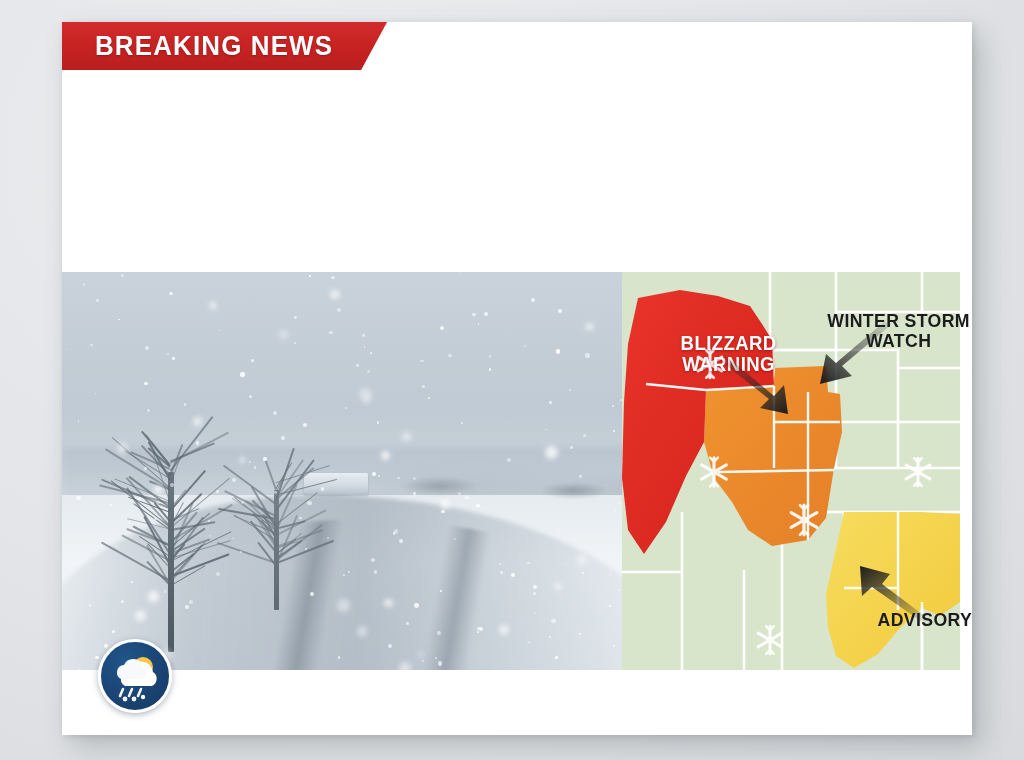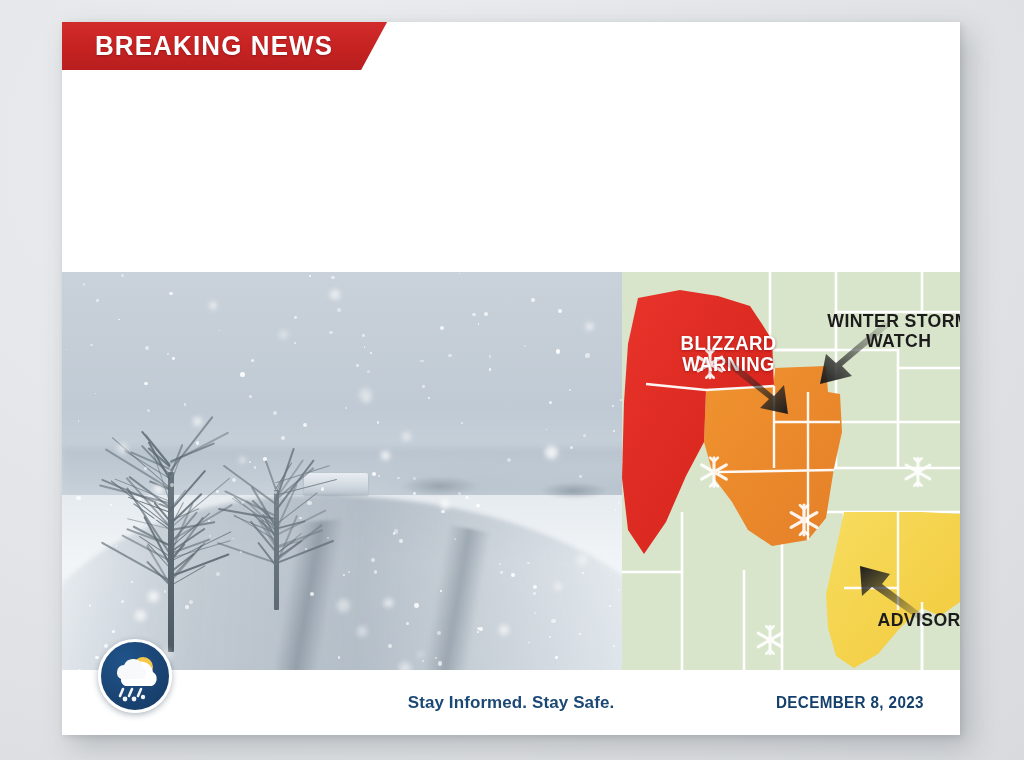--- a/index.html
+++ b/index.html
@@ -28,20 +28,21 @@
   #news-card {
     position: absolute;
     left: 62px;
     top: 22px;
     width: 898px;
     height: 713px;
     background: #ffffff;
     box-shadow: 10px 12px 26px rgba(80, 88, 96, .28),
                 2px 2px 6px rgba(80, 88, 96, .16);
     overflow: hidden;
+    padding-left: 12px;
   }
 
   
   #breaking-banner {
     position: absolute;
     left: 0;
     top: 0;
     height: 48px;
     padding: 0 44px 0 33px;
     background: linear-gradient(180deg, #d22b2b 0%, #c62222 55%, #b81e1e 100%);
@@ -746,24 +747,20 @@
   <svg class="map-arrow" id="arrow-advisory" viewBox="0 0 80 62">
     <defs>
       <linearGradient id="arrC" x1="1" y1="1" x2="0" y2="0">
         <stop offset="0%" stop-color="#2a2a2a" stop-opacity=".08"></stop>
         <stop offset="100%" stop-color="#1d1d1d" stop-opacity="1"></stop>
       </linearGradient>
     </defs>
     <path d="M78 58 L30 22 L38 12 L8 4 L10 34 L20 25 L70 60 Z" fill="url(#arrC)"></path>
   </svg>
 
-  <div id="card-footer">
-    <span id="footer-tagline">Stay Informed. Stay Safe.</span>
-    <span id="footer-date">DECEMBER 8, 2023</span>
-  </div>
 
   <div id="brand-logo">
     <svg viewBox="0 0 68 68" width="68" height="68">
       <circle cx="42" cy="25" r="10" fill="#f5c84a"></circle>
       <path d="M20 36 a9 9 0 0 1 9-9 a12 12 0 0 1 23 3 a8 8 0 0 1 -1 14 H24 a8 8 0 0 1 -4 -8 Z" fill="#ffffff"></path>
       <path d="M16 30 a7 7 0 0 1 7-7 a10 10 0 0 1 19 2 a7 7 0 0 1 -1 12 H20 a7 7 0 0 1 -4 -7 Z" fill="#f7f9fb"></path>
       <g stroke="#ffffff" stroke-width="2.6" stroke-linecap="round" opacity=".95">
         <line x1="22" y1="47" x2="19" y2="54"></line>
         <line x1="31" y1="47" x2="28" y2="54"></line>
         <line x1="40" y1="47" x2="37" y2="54"></line>

